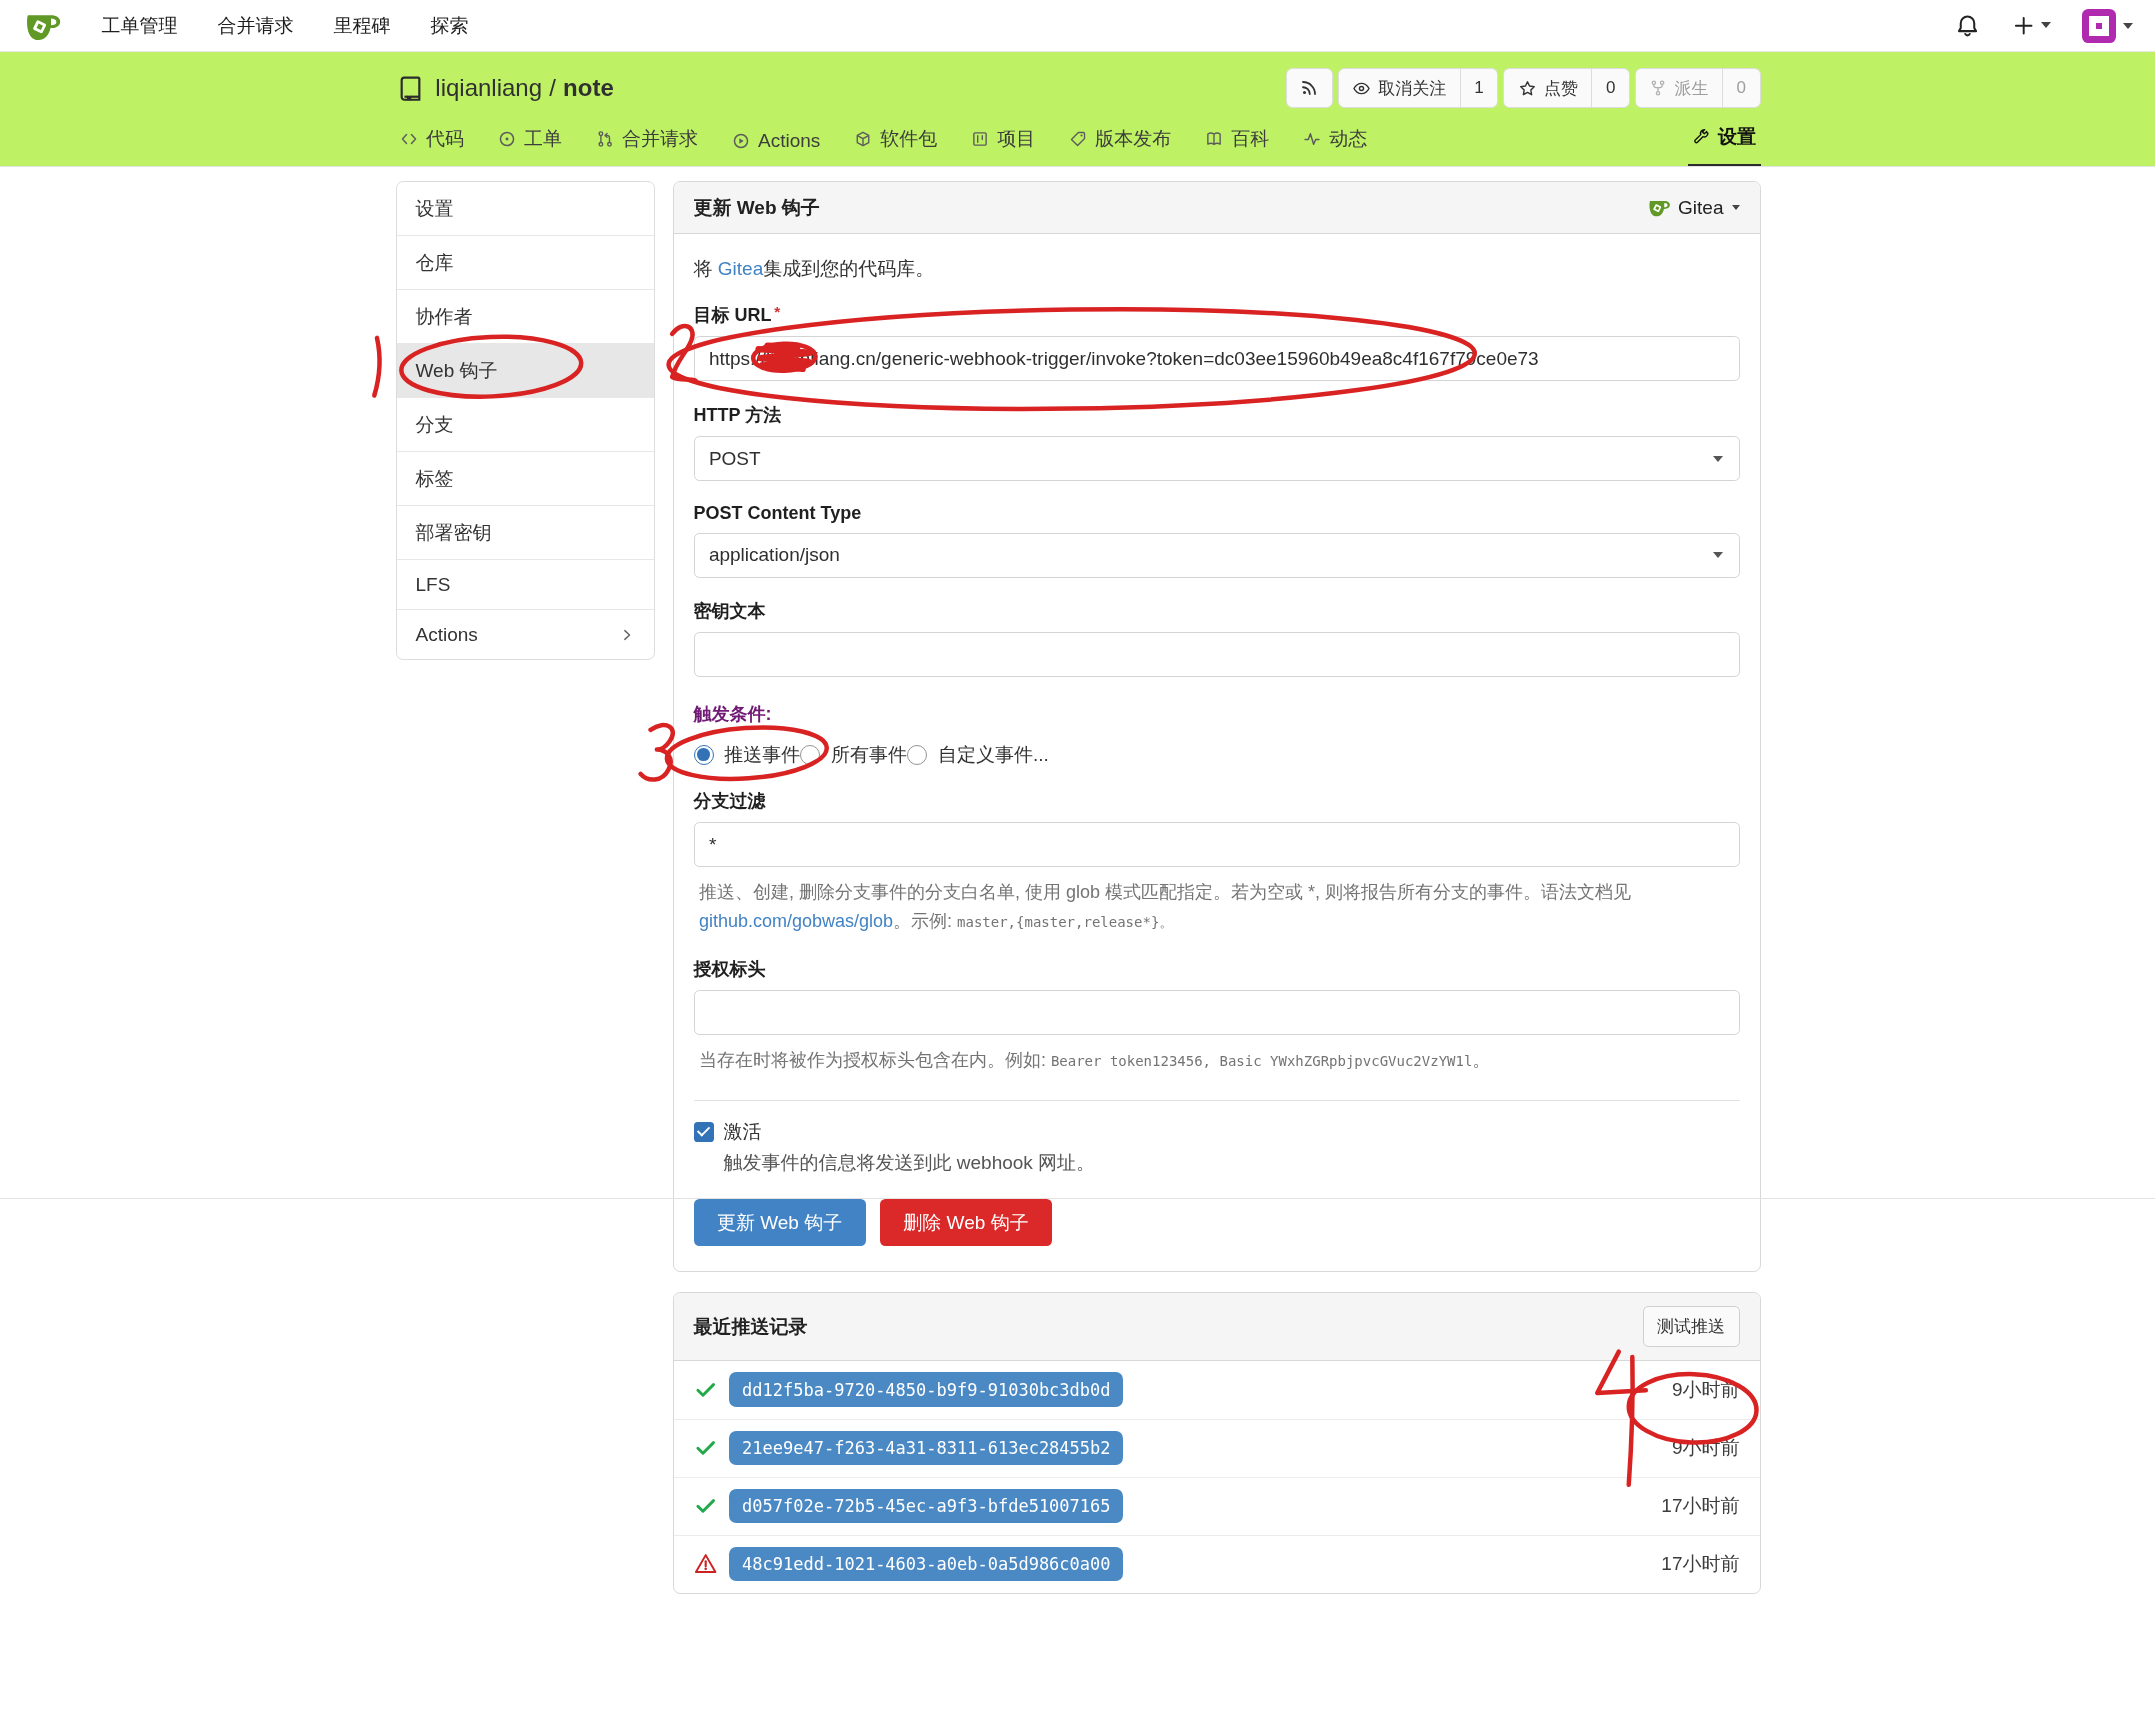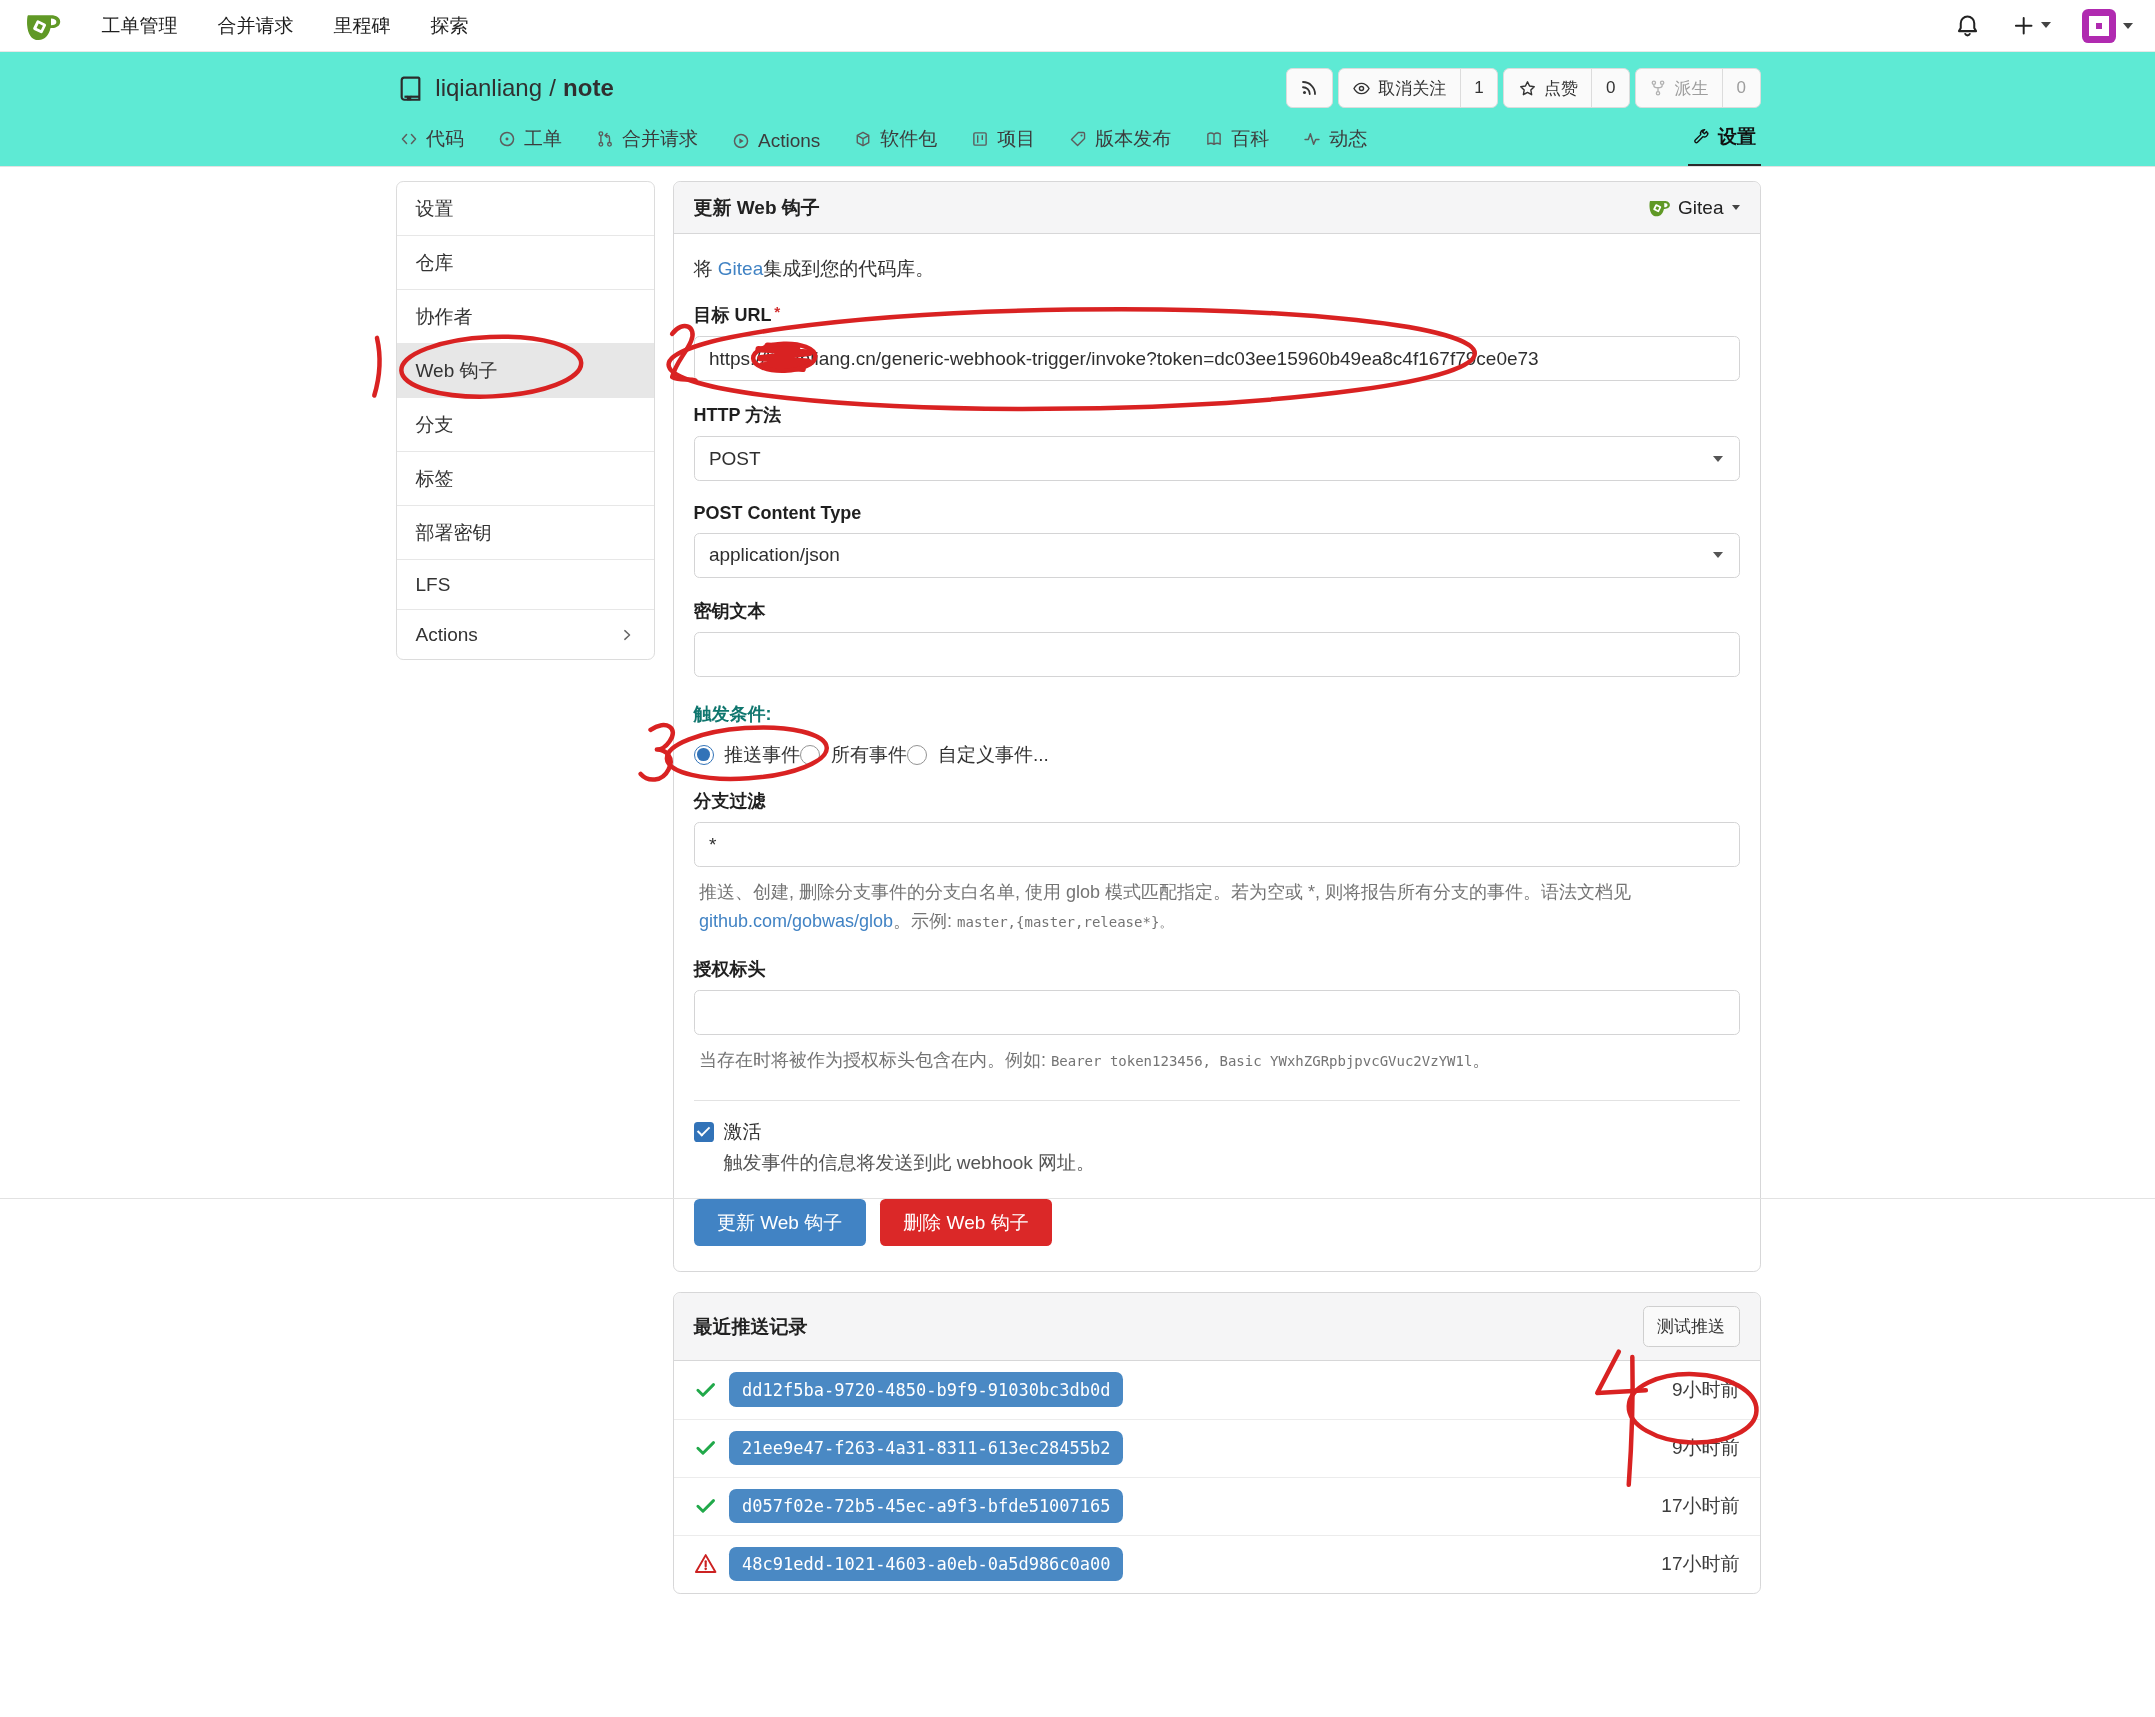--- a/index.html
+++ b/index.html
@@ -24,21 +24,21 @@
   .nav-links { display: flex; align-items: center; }
   .nav-link { margin-left: 40px; color: #1f1f1f; cursor: pointer; }
   .nav-right { margin-left: auto; display: flex; align-items: center; gap: 31px; }
   .nav-icon { color: #222; }
   .plus-group, .avatar-group { display: flex; align-items: center; gap: 6.3px; cursor: pointer; }
   .caret { width: 0; height: 0; border-left: 5.4px solid transparent; border-right: 5.4px solid transparent; border-top: 6.3px solid #444; }
   .avatar { width: 34px; height: 34px; border-radius: 6.3px; overflow: hidden; }
 
   
   .container { width: 1365px; margin: 0 auto; }
-  .repo-header { padding-top: 16px; background: #5eead4; }
+  .repo-header { padding-top: 16px; background: #bef264; }
   .repo-title-row { display: flex; align-items: center; height: 40px; }
   .repo-icon { color: #2b2b2b; margin-right: 10.8px; }
   .repo-title { font-size: 24px; color: #303030; }
   .repo-title .owner { color: #303030; cursor: pointer; }
   .repo-title .sep { margin: 0 7.2px; color: #303030; }
   .repo-title .name { font-weight: 700; cursor: pointer; }
   .repo-actions { margin-left: auto; display: flex; gap: 5px; }
   .hbtn {
     display: flex; align-items: stretch; border: 0.9px solid #dcdcdc; border-radius: 6.3px;
     background: #fafafa; overflow: hidden; height: 40px; font-size: 17px; color: #333;
@@ -88,21 +88,21 @@
   .req { color: #d23030; margin-left: 2.7px; font-size: 15.3px; vertical-align: top; }
   .input, .select {
     height: 45px; border: 0.9px solid #d4d4d5; border-radius: 5.4px; background: #fff;
     display: flex; align-items: center; padding: 0 14.4px; color: #2f2f2f; width: 100%;
     position: relative; cursor: text; white-space: nowrap; overflow: hidden;
   }
   .select { cursor: pointer; }
   .select .sel-caret { position: absolute; right: 16px; top: 50%; margin-top: -2.7px;
     width: 0; height: 0; border-left: 5.4px solid transparent; border-right: 5.4px solid transparent; border-top: 6.3px solid #555; }
 
-  .trigger-label { font-size: 18px; font-weight: 700; color: #0f766e; margin-top: 25px; }
+  .trigger-label { font-size: 18px; font-weight: 700; color: #701a75; margin-top: 25px; }
   .radio-row { display: inline-flex; align-items: center; gap: 10.8px; margin-top: 15.3px; cursor: pointer; }
   .radio-rows { display: flex; flex-direction: row; align-items: flex-start; }
   .radio { width: 20px; height: 20px; border-radius: 50%; border: 1.8px solid #949494; background: #fff; flex: none; position: relative; }
   .radio.checked { border-color: #3273b8; }
   .radio.checked::after { content: ""; position: absolute; inset: 2.7px; border-radius: 50%; background: #3273b8; }
 
   .help { margin: 10.8px 0 0 5.4px; color: #747474; font-size: 18px; line-height: 1.6; max-width: 1044px; }
   .mono { font-family: "DejaVu Sans Mono", monospace; font-size: 14px; }
 
   .divider { border-top: 0.9px solid #e2e2e2; margin-top: 25px; }

